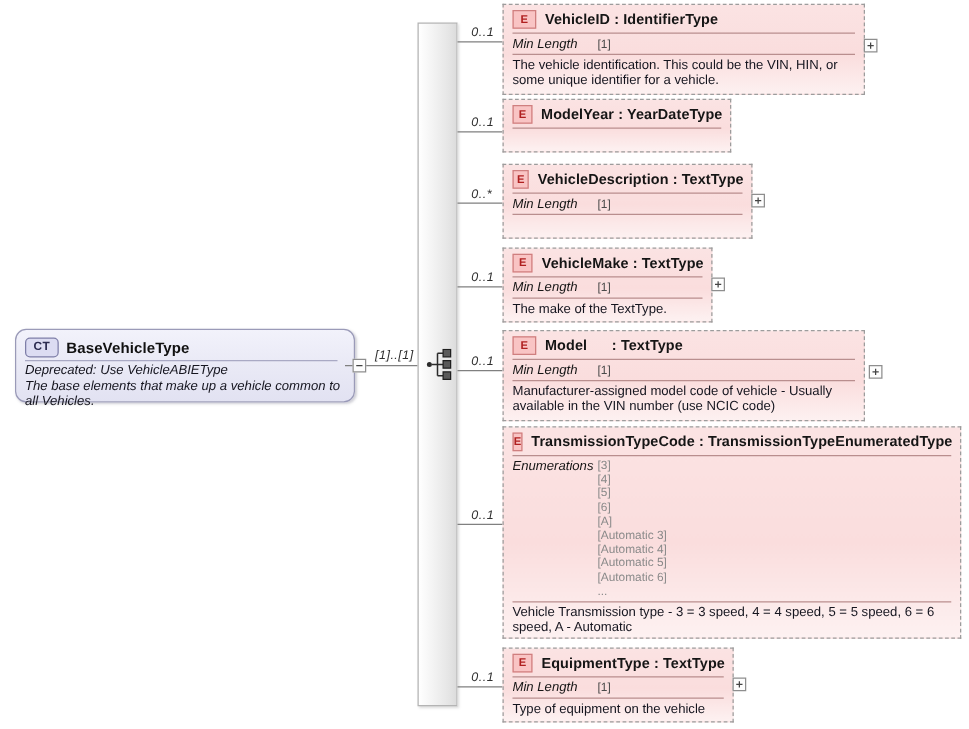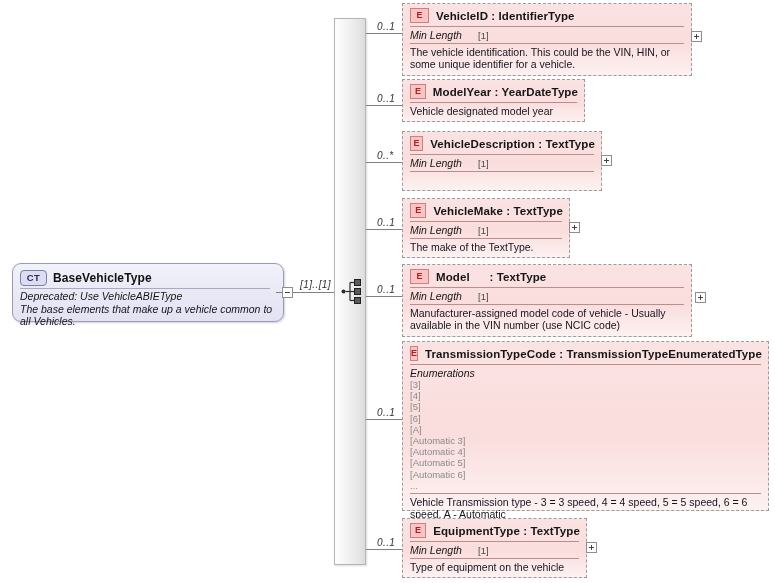--- a/index.html
+++ b/index.html
@@ -293,21 +293,20 @@
     <div class="el-doc">The vehicle identification. This could be the VIN, HIN, or some unique identifier for a vehicle.</div>
   </div>
   <div class="toggle-box plus" style="left:691px; top:31px;"></div>
 
   <div class="el-box" style="left:402px; top:79px; width:183px; height:43px;">
     <div class="el-head">
       <span class="el-badge">E</span>
       <span class="el-title">ModelYear : YearDateType</span>
     </div>
     <div class="el-rule"></div>
-    <div class="el-doc">Vehicle designated model year</div>
   </div>
 
   <div class="el-box" style="left:402px; top:131px; width:200px; height:60px;">
     <div class="el-head">
       <span class="el-badge">E</span>
       <span class="el-title">VehicleDescription : TextType</span>
     </div>
     <div class="el-rule"></div>
     <div class="facet-row">
       <span class="facet-name">Min Length</span>
@@ -346,21 +345,21 @@
     <div class="el-doc">Manufacturer-assigned model code of vehicle - Usually available in the VIN number (use NCIC code)</div>
   </div>
   <div class="toggle-box plus" style="left:695px; top:292px;"></div>
 
   <div class="el-box" style="left:402px; top:341px; width:367px; height:170px;">
     <div class="el-head">
       <span class="el-badge">E</span>
       <span class="el-title">TransmissionTypeCode : TransmissionTypeEnumeratedType</span>
     </div>
     <div class="el-rule"></div>
-    <div class="facet-row" style="align-items:flex-start;flex-direction:column;">
+    <div class="facet-row" style="align-items:flex-start;">
       <span class="facet-name">Enumerations</span>
       <span class="facet-list">
         <span>[3]</span>
         <span>[4]</span>
         <span>[5]</span>
         <span>[6]</span>
         <span>[A]</span>
         <span>[Automatic 3]</span>
         <span>[Automatic 4]</span>
         <span>[Automatic 5]</span>

